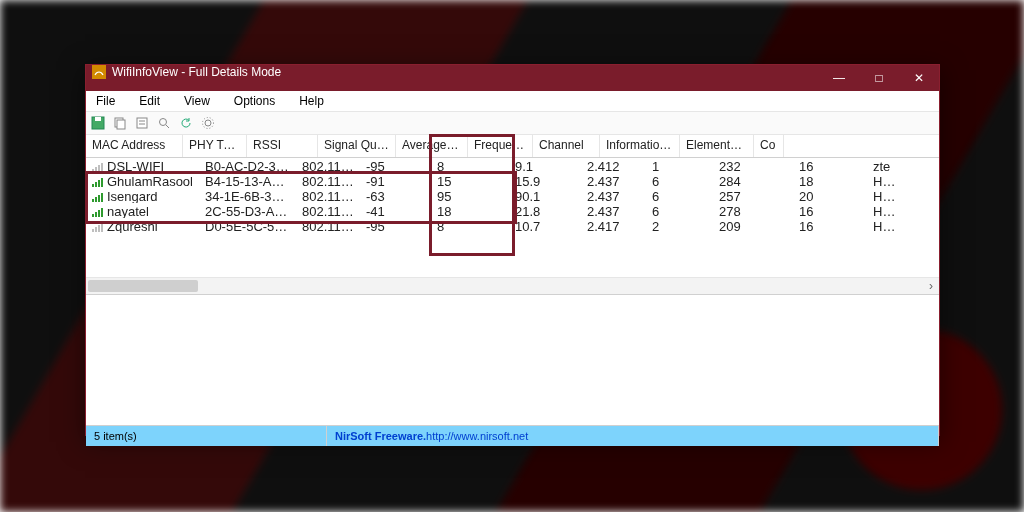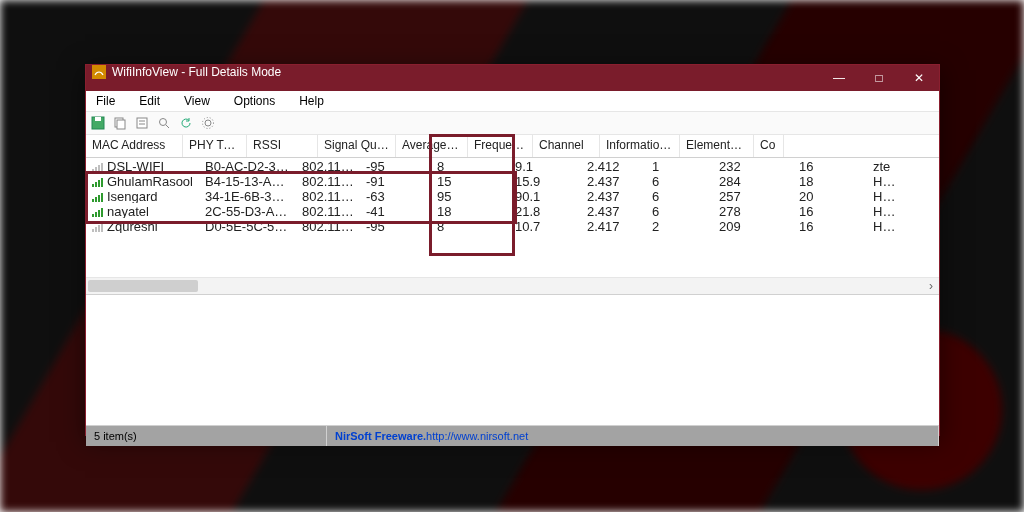--- a/index.html
+++ b/index.html
@@ -40,21 +40,21 @@
     linear-gradient(to top,currentColor 0 100%) 3px 4px/2px 5px no-repeat,
     linear-gradient(to top,currentColor 0 100%) 6px 2px/2px 7px no-repeat,
     linear-gradient(to top,currentColor 0 100%) 9px 0/2px 9px no-repeat}
   .sig-low{color:#bfbfbf}
   .sig-green{color:#2e9a2e}
   .hscroll{height:16px;border-top:1px solid #e6e6e6;background:#f3f3f3;position:relative}
   .hscroll .thumb{position:absolute;left:2px;top:2px;width:110px;height:12px;background:#cfcfcf;border-radius:2px}
   .hscroll .arrow{position:absolute;top:0;width:16px;height:16px;color:#666;display:flex;align-items:center;justify-content:center}
   .hscroll .arrow.r{right:0}
   .details{height:130px;border-top:1px solid #d0d0d0;background:#fff}
-  .status{height:20px;border-top:1px solid #d0d0d0;background:#a3a3a3;display:flex;align-items:center;font-size:11px}
+  .status{height:20px;border-top:1px solid #d0d0d0;background:#7dd3fc;display:flex;align-items:center;font-size:11px}
   .status .sect{padding:0 8px;border-right:1px solid #d0d0d0;height:100%;display:flex;align-items:center}
   .status .sect.left{width:224px}
   .status a{color:#0040d0;text-decoration:none}
   .redbox{position:absolute;border:3px solid #7a1c2b;pointer-events:none}
 </style>
 </head>
 <body>
 
 <div class="backdrop"></div>
 

